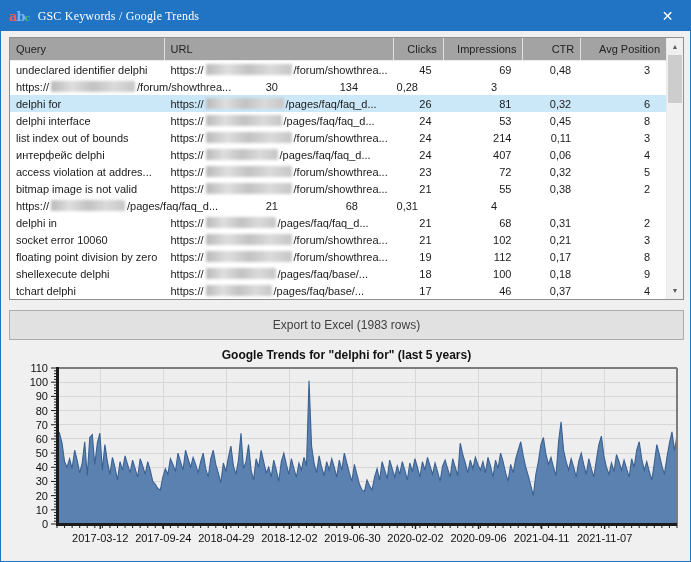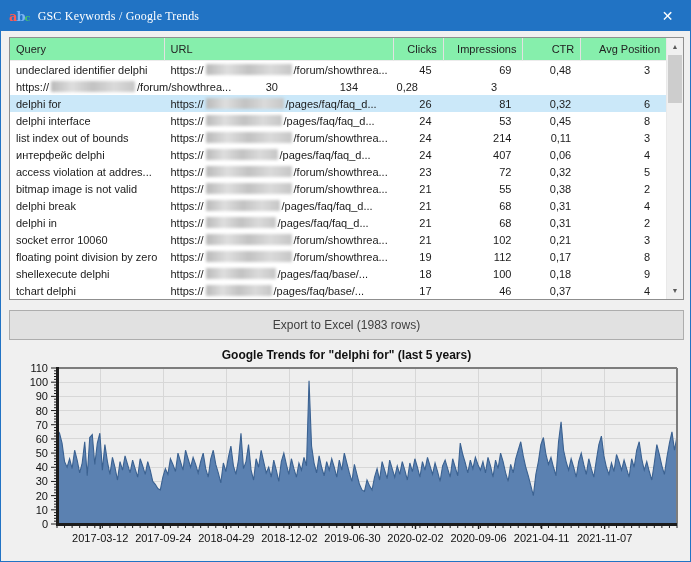--- a/index.html
+++ b/index.html
@@ -31,21 +31,21 @@
   }
   
   .content { flex: 1; padding: 6px 8px 0 8px; background: #f0f0f0; }
   
   .listview {
     position: relative;
     width: 675px; height: 263px;
     background: #fff; border: 1px solid #8f8f8f;
   }
   .lv-inner { position: absolute; left: 0; top: 0; right: 17px; bottom: 0; overflow: hidden; }
-  .lv-header { display: flex; height: 23px; background: #86efac; font-size: 11px; color: #222; }
+  .lv-header { display: flex; height: 23px; background: #a3a3a3; font-size: 11px; color: #222; }
   .lv-header .hcell {
     display: flex; align-items: center;
     border-right: 1px solid #e2e2e2; border-bottom: 1px solid #ececec;
     padding: 0 6px; white-space: nowrap; overflow: hidden;
   }
   .lv-row { display: flex; height: 17px; font-size: 11px; color: #1b1b1b; align-items: center; }
   .lv-row.selected { background: #cbe8f9; }
   .cell { padding: 0 6px; white-space: nowrap; overflow: hidden; display: flex; align-items: center; height: 100%; }
   .col-query { width: 155px; }
   .col-url   { width: 230px; }
@@ -197,21 +197,20 @@
                 <span>https://</span>
                 <span class="url-blur" style="width: 86px;"></span>
                 <span>/forum/showthrea...</span>
               </div>
               <div class="cell col-clicks">21</div>
               <div class="cell col-impr">55</div>
               <div class="cell col-ctr">0,38</div>
               <div class="cell col-avg">2</div>
             </div>
             <div class="lv-row">
-              <div class="cell col-query">delphi break</div>
               <div class="cell col-url">
                 <span>https://</span>
                 <span class="url-blur" style="width: 74px;"></span>
                 <span>/pages/faq/faq_d...</span>
               </div>
               <div class="cell col-clicks">21</div>
               <div class="cell col-impr">68</div>
               <div class="cell col-ctr">0,31</div>
               <div class="cell col-avg">4</div>
             </div>

